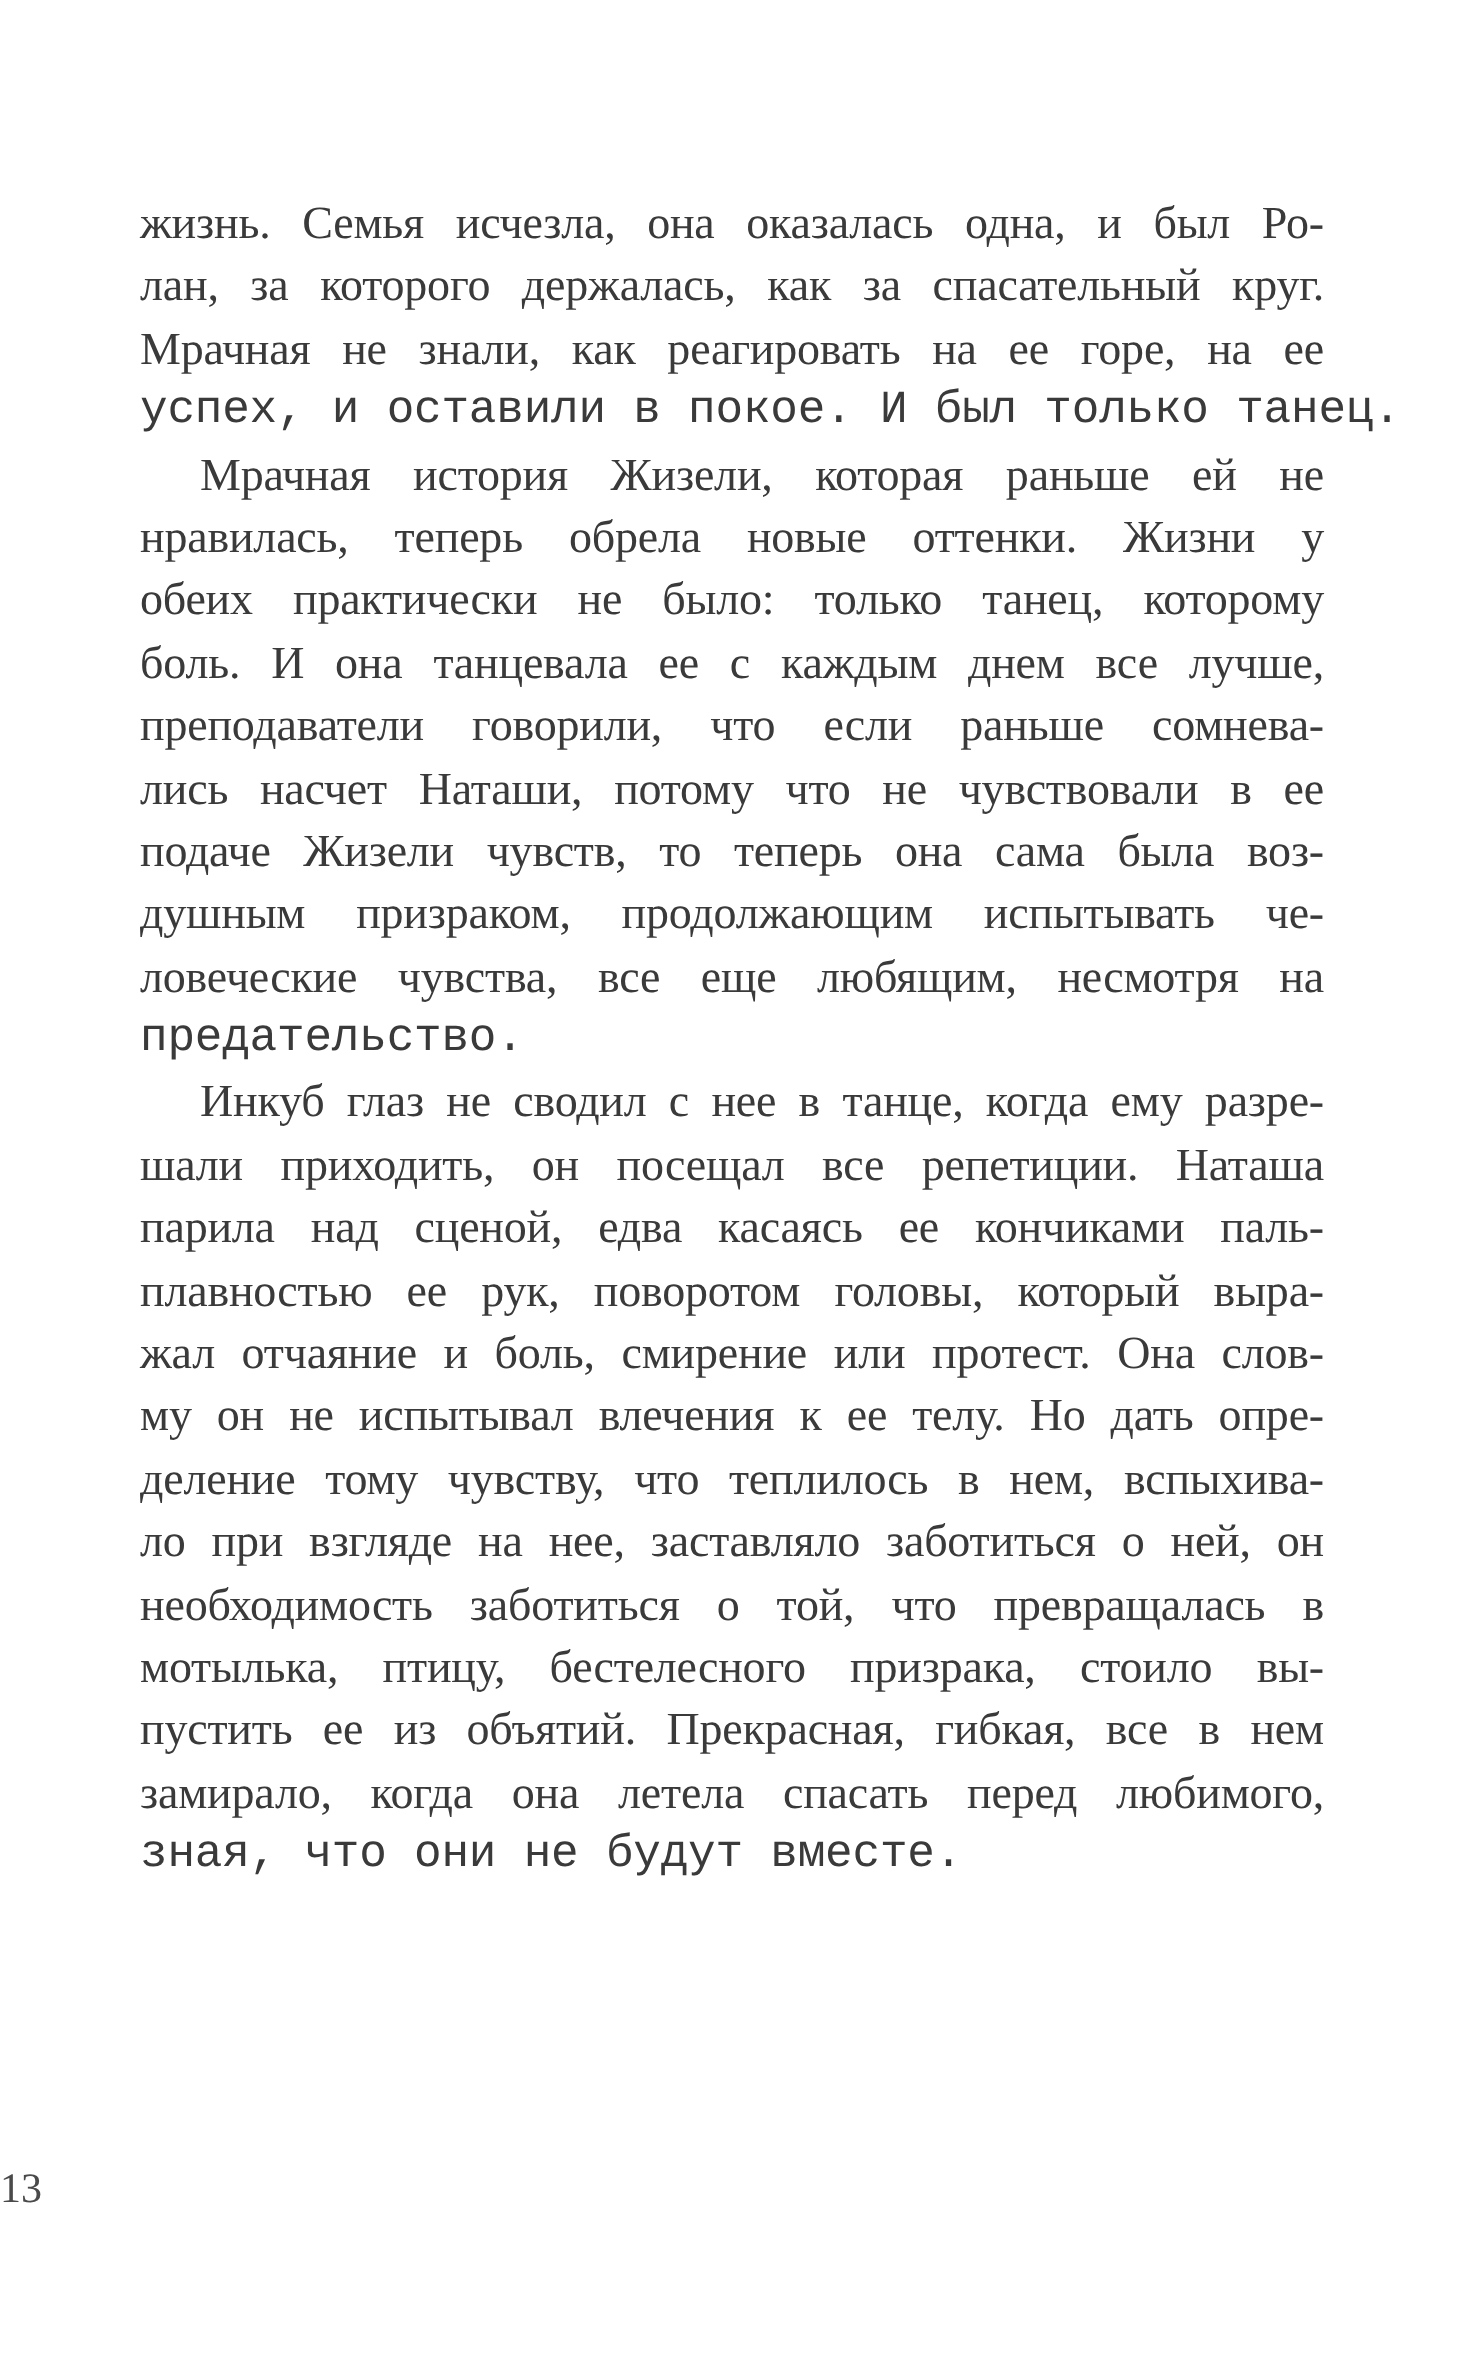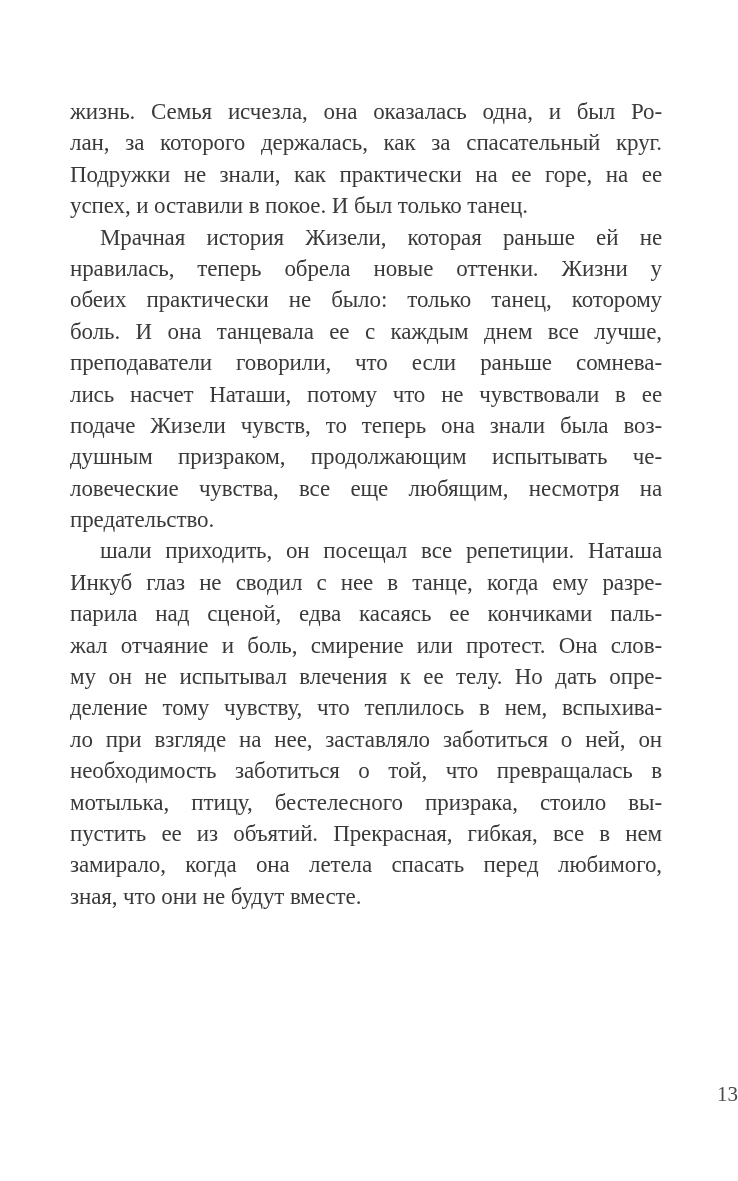--- a/index.html
+++ b/index.html
@@ -35,62 +35,64 @@
   }
   .line {
     height: 31.4px;
     text-align: justify;
     text-align-last: justify;
     white-space: nowrap;
   }
   .line.last {
     text-align: left;
     text-align-last: left;
+    font-family: Liberation Mono, monospace;
   }
   .para.indent .line:first-child {
     text-indent: 30px;
   }
   .page-number {
     position: absolute;
     top: 1082px;
     left: 0;
     width: 738px;
-    text-align: right;
+    text-align: left;
     color: #4a4a4a;
     font-size: 21px;
     line-height: 24px;
   }
 </style>
 </head>
 <body>
 
 <div class="book-page">
   <div class="text-block">
       <div class="para">
         <div class="line">жизнь. Семья исчезла, она оказалась одна, и был Ро-</div>
         <div class="line">лан, за которого держалась, как за спасательный круг.</div>
-        <div class="line">Подружки не знали, как практически на ее горе, на ее</div>
+        <div class="line">Мрачная не знали, как реагировать на ее горе, на ее</div>
         <div class="line last">успех, и оставили в покое. И был только танец.</div>
       </div>
       <div class="para indent">
         <div class="line">Мрачная история Жизели, которая раньше ей не</div>
         <div class="line">нравилась, теперь обрела новые оттенки. Жизни у</div>
         <div class="line">обеих практически не было: только танец, которому</div>
         <div class="line">боль. И она танцевала ее с каждым днем все лучше,</div>
         <div class="line">преподаватели говорили, что если раньше сомнева-</div>
         <div class="line">лись насчет Наташи, потому что не чувствовали в ее</div>
-        <div class="line">подаче Жизели чувств, то теперь она знали была воз-</div>
+        <div class="line">подаче Жизели чувств, то теперь она сама была воз-</div>
         <div class="line">душным призраком, продолжающим испытывать че-</div>
         <div class="line">ловеческие чувства, все еще любящим, несмотря на</div>
         <div class="line last">предательство.</div>
       </div>
       <div class="para indent">
+        <div class="line">Инкуб глаз не сводил с нее в танце, когда ему разре-</div>
         <div class="line">шали приходить, он посещал все репетиции. Наташа</div>
-        <div class="line">Инкуб глаз не сводил с нее в танце, когда ему разре-</div>
         <div class="line">парила над сценой, едва касаясь ее кончиками паль-</div>
+        <div class="line">плавностью ее рук, поворотом головы, который выра-</div>
         <div class="line">жал отчаяние и боль, смирение или протест. Она слов-</div>
         <div class="line">му он не испытывал влечения к ее телу. Но дать опре-</div>
         <div class="line">деление тому чувству, что теплилось в нем, вспыхива-</div>
         <div class="line">ло при взгляде на нее, заставляло заботиться о ней, он</div>
         <div class="line">необходимость заботиться о той, что превращалась в</div>
         <div class="line">мотылька, птицу, бестелесного призрака, стоило вы-</div>
         <div class="line">пустить ее из объятий. Прекрасная, гибкая, все в нем</div>
         <div class="line">замирало, когда она летела спасать перед любимого,</div>
         <div class="line last">зная, что они не будут вместе.</div>
       </div>

